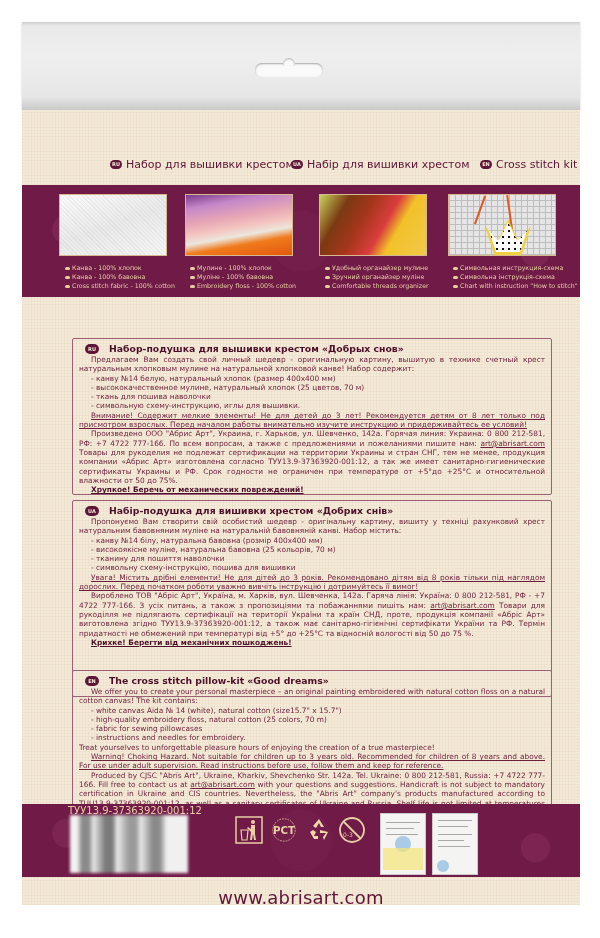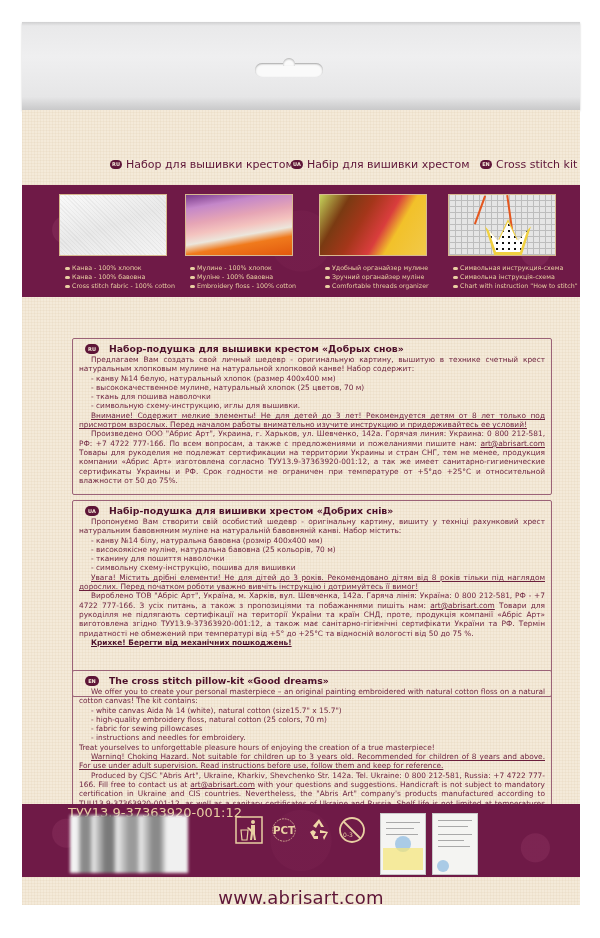--- a/index.html
+++ b/index.html
@@ -107,21 +107,21 @@
   }
   .tbox .head .lang-badge { width: 14px; height: 10px; line-height: 10px; margin-right: 10px; }
   .tbox p { text-align: justify; }
   .tbox .indent { text-indent: 12px; }
   .tbox .li { padding-left: 12px; }
   .tbox .warn { text-decoration: underline; text-indent: 12px; }
   .tbox .fragile { text-decoration: underline; font-weight: bold; color: #4c0f2a; padding-left: 12px; }
   .tbox a { color: inherit; text-decoration: underline; }
 
   
-  .tuv { position: absolute; left: 46px; top: 1px; font-size: 13px; color: #e9cfa3; }
+  .tuv { position: absolute; left: 46px; top: 1px; font-size: 10px; color: #e9cfa3; }
   .barcode {
     position: absolute; left: 48px; top: 11px; width: 118px; height: 58px;
     background: linear-gradient(90deg, #f2f2f2 0 6%, #8a8a8a 10% 16%, #e6e6e6 20%, #7a7a7a 30% 36%, #eaeaea 40%, #9a9a9a 50% 56%, #e8e8e8 60%, #8a8a8a 70% 76%, #f0f0f0 82% 100%);
     filter: blur(1.5px);
   }
   .icon-box { position: absolute; top: 12px; width: 28px; height: 28px; display: flex; align-items: flex-start; justify-content: center; }
   .cert { position: absolute; top: 9px; width: 46px; height: 62px; background: #f4f4f2; border: 1px solid #c9c9c9; }
   .cert .line { position: absolute; left: 5px; height: 1px; background: #a9a9a9; }
 
   .website {
@@ -190,20 +190,21 @@
       <span class="lang-badge">RU</span>
       <span>Набор-подушка для вышивки крестом «Добрых снов»</span>
     </div>
     <p class="indent">Предлагаем Вам создать свой личный шедевр - оригинальную картину, вышитую в технике счетный крест натуральным хлопковым мулине на натуральной хлопковой канве! Набор содержит:</p>
     <div class="li">- канву №14 белую, натуральный хлопок (размер 400x400 мм)</div>
     <div class="li">- высококачественное мулине, натуральный хлопок (25 цветов, 70 м)</div>
     <div class="li">- ткань для пошива наволочки</div>
     <div class="li">- символьную схему-инструкцию, иглы для вышивки.</div>
     <p class="warn">Внимание! Содержит мелкие элементы! Не для детей до 3 лет! Рекомендуется детям от 8 лет только под присмотром взрослых. Перед началом работы внимательно изучите инструкцию и придерживайтесь ее условий!</p>
     <p class="indent"><span>Произведено ООО "Абрис Арт", Украина, г. Харьков, ул. Шевченко, 142а. Горячая линия: Украина: 0 800 212-581, РФ: +7 4722 777-166. По всем вопросам, а также с предложениями и пожеланиями пишите нам: </span><a>art@abrisart.com</a><span> Товары для рукоделия не подлежат сертификации на территории Украины и стран СНГ, тем не менее, продукция компании «Абрис Арт» изготовлена согласно ТУУ13.9-37363920-001:12, а так же имеет санитарно-гигиенические сертификаты Украины и РФ. Срок годности не ограничен при температуре от +5°до +25°С и относительной влажности от 50 до 75%.</span></p>
+    <div class="fragile">Хрупкое! Беречь от механических повреждений!</div>
   </div>
 
   <div class="tbox tbox-ua">
     <div class="head">
       <span class="lang-badge">UA</span>
       <span>Набір-подушка для вишивки хрестом «Добрих снів»</span>
     </div>
     <p class="indent">Пропонуємо Вам створити свій особистий шедевр - оригінальну картину, вишиту у техніці рахунковий хрест натуральним бавовняним муліне на натуральній бавовняній канві. Набор містить:</p>
     <div class="li">- канву №14 білу, натуральна бавовна (розмір 400x400 мм)</div>
     <div class="li">- високоякісне муліне, натуральна бавовна (25 кольорів, 70 м)</div>

